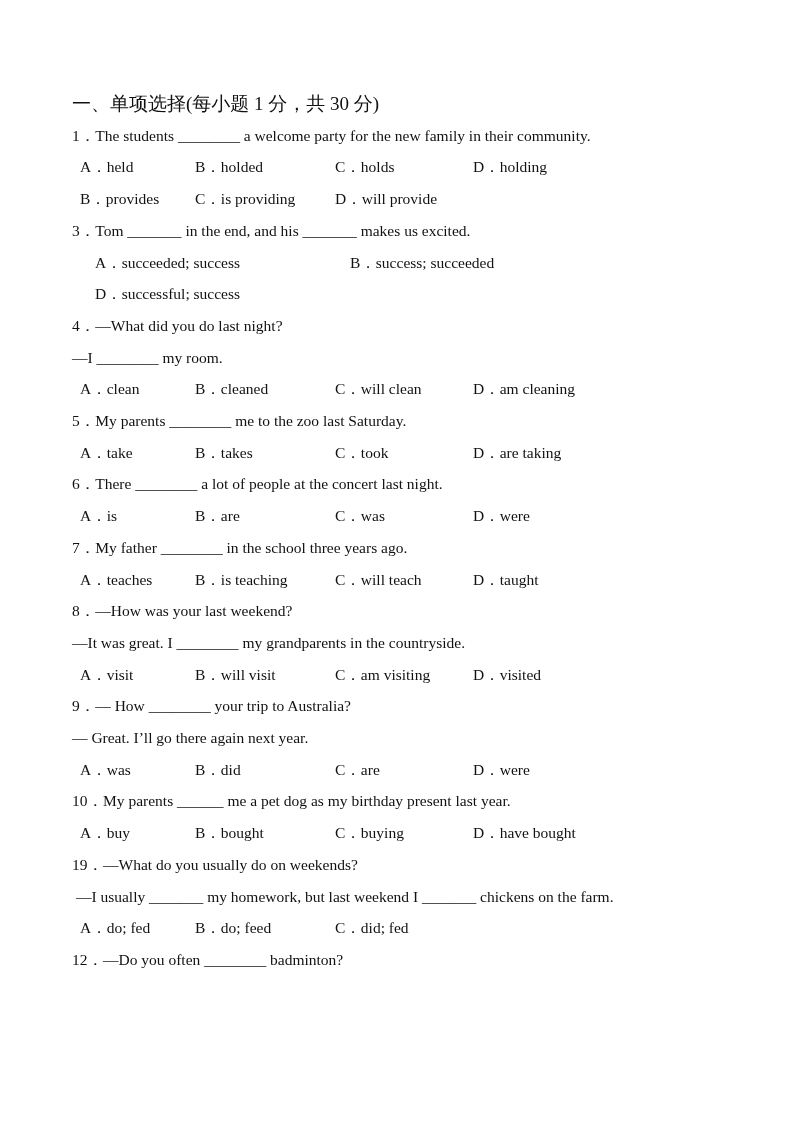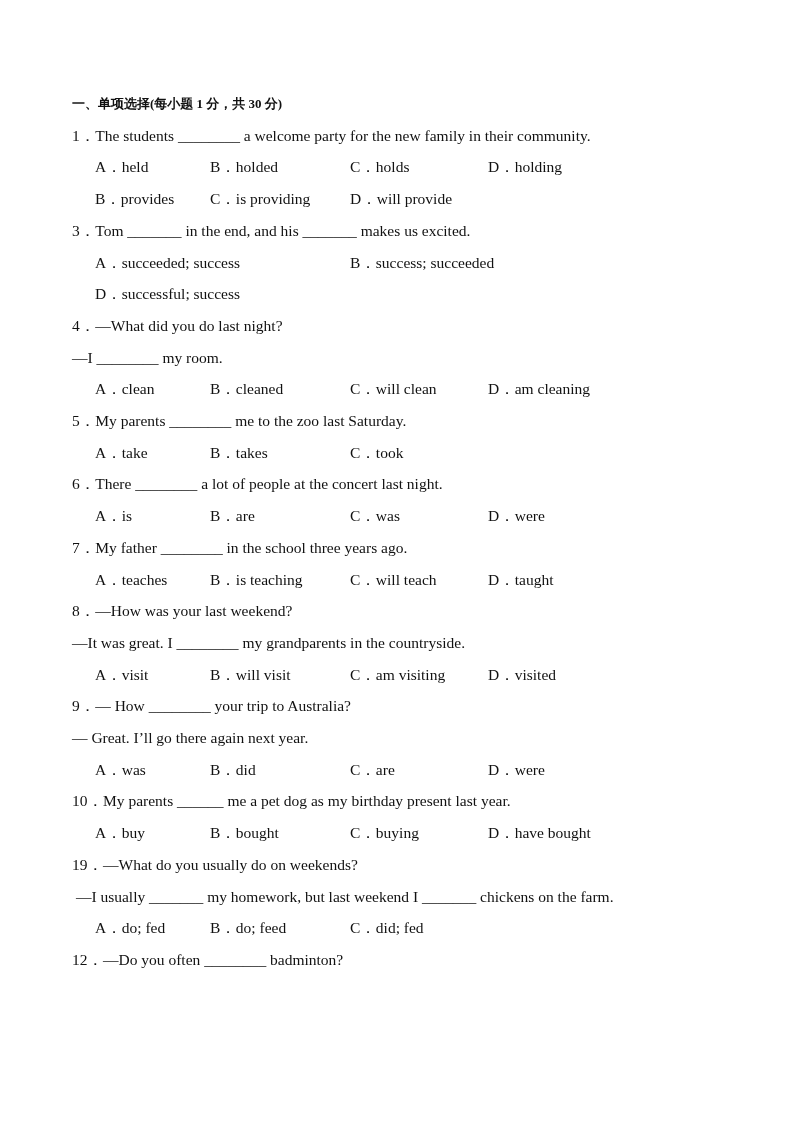--- a/index.html
+++ b/index.html
@@ -8,23 +8,23 @@
     width:793px;height:1122px;
     background:#ffffff;
     overflow:hidden;
     box-sizing:border-box;
     padding:88px 40px 0 72px;
     font-family:"Liberation Serif","DejaVu Serif",serif;
     font-size:15.5px;
     color:#111111;
   }
   .line{line-height:31.7px;white-space:pre-wrap;}
-  .heading{font-weight:bold;font-size:13px;line-height:31.7px;white-space:pre-wrap;}
+  .heading{font-weight:normal;font-size:19px;line-height:31.7px;white-space:pre-wrap;}
   .qnum{display:inline-block;min-width:23px;}
-  .opts4{display:grid;grid-template-columns:115px 140px 138px 1fr;margin-left:23px;line-height:31.7px;white-space:pre-wrap;}
+  .opts4{display:grid;grid-template-columns:115px 140px 138px 1fr;margin-left:8px;line-height:31.7px;white-space:pre-wrap;}
   .opts2{display:grid;grid-template-columns:255px 1fr;margin-left:23px;line-height:31.7px;white-space:pre-wrap;}
 </style>
 </head>
 <body>
 
 <div class="page">
 
   <div class="heading">一、单项选择(每小题 1 分，共 30 分)</div>
 
   <div class="line"><span class="qnum">1．</span><span>The students ________ a welcome party for the new family in their community.</span></div>
@@ -57,20 +57,21 @@
     <span>B．cleaned</span>
     <span>C．will clean</span>
     <span>D．am cleaning</span>
   </div>
 
   <div class="line"><span class="qnum">5．</span><span>My parents ________ me to the zoo last Saturday.</span></div>
   <div class="opts4">
     <span>A．take</span>
     <span>B．takes</span>
     <span>C．took</span>
+    <span>D．are taking</span>
   </div>
 
   <div class="line"><span class="qnum">6．</span><span>There ________ a lot of people at the concert last night.</span></div>
   <div class="opts4">
     <span>A．is</span>
     <span>B．are</span>
     <span>C．was</span>
     <span>D．were</span>
   </div>
 

